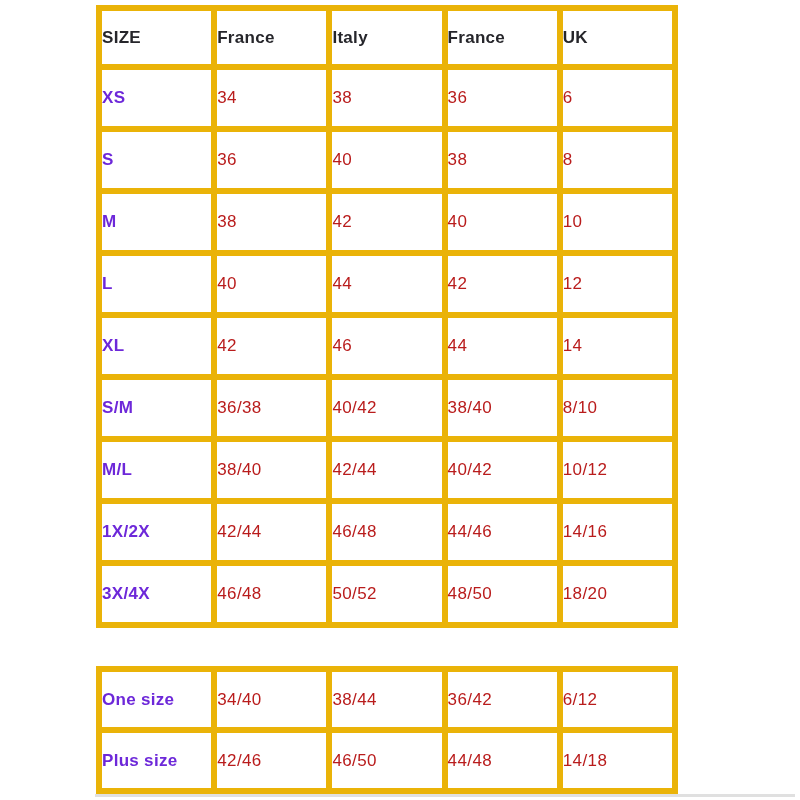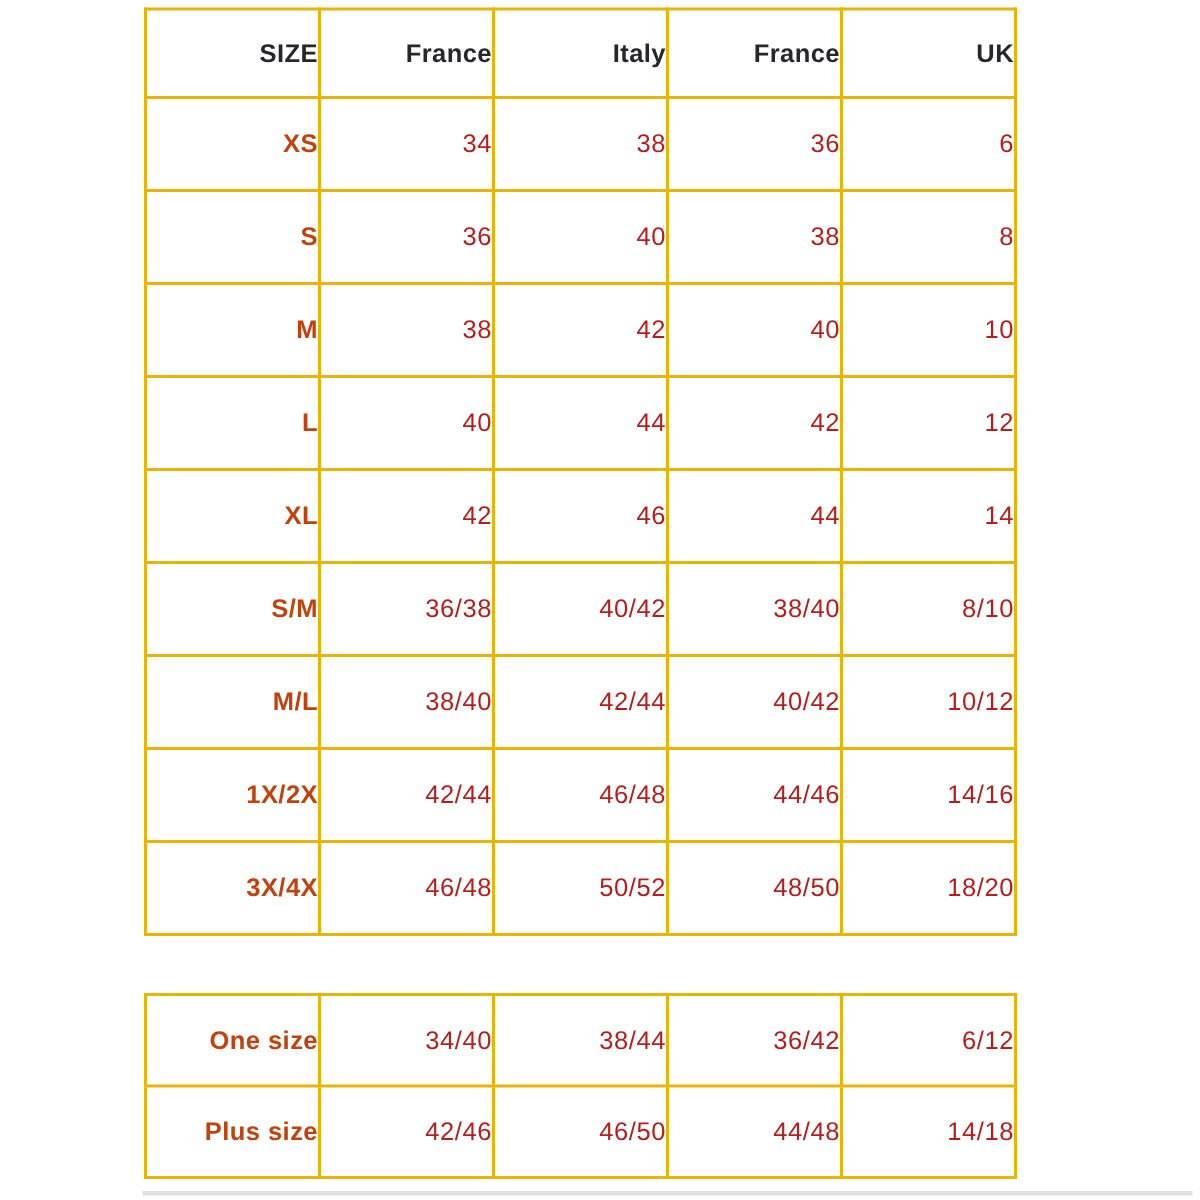--- a/index.html
+++ b/index.html
@@ -21,35 +21,35 @@
     top: 5px;
     width: 582px;
   }
   table {
     border-collapse: collapse;
     table-layout: fixed;
     width: 582px;
     background: #ffffff;
   }
   th, td {
-    border: 2px solid #eab308;
-    text-align: right;
+    border: 6px solid #eab308;
+    text-align: left;
     vertical-align: middle;
     font-size: 17px;
     padding: 0;
   }
   thead th {
     height: 59px;
     font-weight: 700;
     color: #26262b;
     letter-spacing: 0.3px;
   }
   tbody th {
     font-weight: 700;
-    color: #c2410c;
+    color: #6d28d9;
     letter-spacing: 0.3px;
   }
   tbody tr { height: 62px; }
   td {
     color: #b91c1c;
     font-weight: 400;
     letter-spacing: 0.4px;
   }
   .second-table { margin-top: 38px; }
   .second-table tbody tr { height: 61px; }

